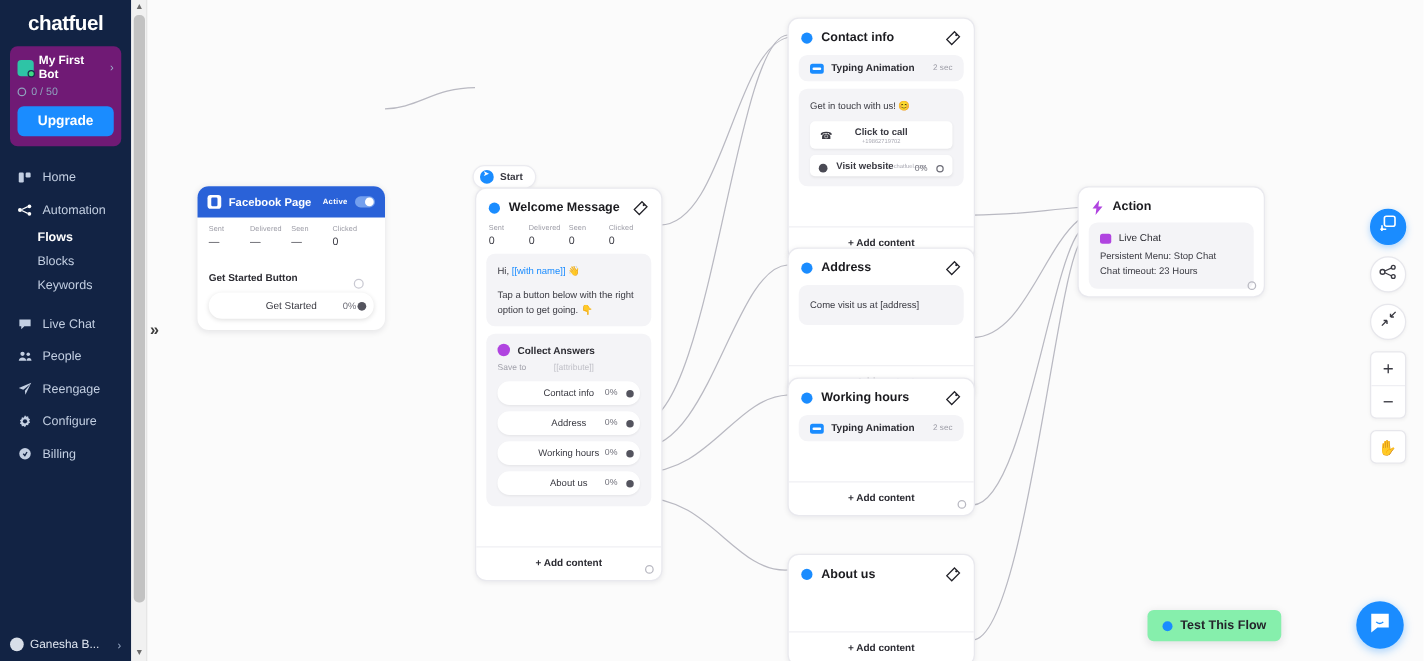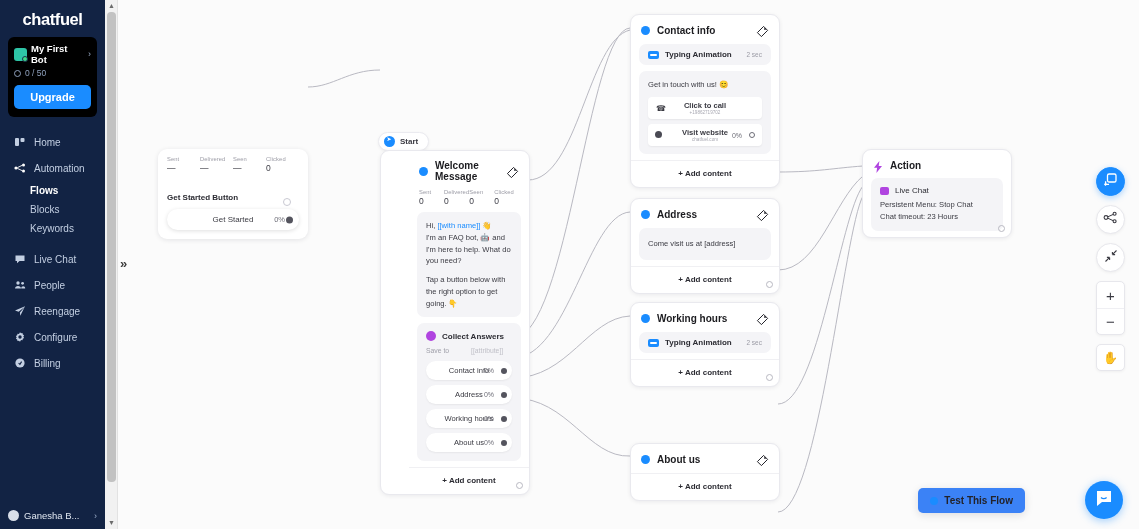--- a/index.html
+++ b/index.html
@@ -14,21 +14,21 @@
   
   #sidebar {
     position: absolute; left: 0; top: 0; width: 105px; height: 529px;
     background: #122344; color: #ffffff; overflow: hidden;
   }
   .brand {
     font-size: 16.5px; font-weight: 700; letter-spacing: -0.4px;
     color: #fff; text-align: center; padding: 10px 0 6px 0;
   }
   .bot-card {
-    margin: 2px 8px 0 8px; background: #000000; border-radius: 6px;
+    margin: 2px 8px 0 8px; background: #701a75; border-radius: 6px;
     padding: 6px 6px 8px 6px;
   }
   .bot-row { display: flex; align-items: center; gap: 4px; }
   .bot-avatar {
     width: 13px; height: 13px; border-radius: 3px; background: #2ec4a6;
     position: relative; flex: 0 0 auto;
   }
   .bot-avatar::after {
     content: ""; position: absolute; right: -1px; bottom: -1px;
     width: 4px; height: 4px; border-radius: 50%; background: #3ddc84;
@@ -134,21 +134,21 @@
     background: #fff; border-radius: 13px; padding: 5px 8px; margin-bottom: 5px;
     font-size: 7.6px; color: #3a3a42; box-shadow: 0 1px 2px rgba(0,0,0,.06);
   }
   .pill-btn .pct { position: absolute; right: 18px; font-size: 7px; color: #6e6e78; }
   .port {
     position: absolute; right: 5px; top: 50%; transform: translateY(-50%);
     width: 6px; height: 6px; border-radius: 50%; background: #54545e;
   }
   .add-content {
     text-align: center; font-size: 8px; color: #2c2c33; font-weight: 600;
-    padding: 8px 0 9px 0; border-top: 1px solid #f0f0f3; cursor: pointer;
+    padding: 8px 0 9px 0; border-top: 1px solid #f0f0f3; cursor: pointer; margin-top: 32px;
   }
   .node-gear {
     position: absolute; right: 6px; bottom: 5px; width: 7px; height: 7px;
     border-radius: 50%; border: 1.3px solid #b9b9c2;
   }
 
   
   .fb-card { width: 150px; background: #fff; border-radius: 9px; box-shadow: 0 1px 5px rgba(20,20,40,.10); overflow: visible; }
   .fb-head {
     display: flex; align-items: center; gap: 6px; background: #2a62d8;
@@ -207,21 +207,21 @@
   .tb-single {
     width: 29px; height: 27px; background:#fff; border:1px solid #e7e7ec; border-radius:5px;
     display:flex; align-items:center; justify-content:center; cursor:pointer;
     box-shadow: 0 1px 3px rgba(0,0,0,.05);
   }
 
   
   #test-flow {
     position: absolute; right: 114px; bottom: 16px;
     display: flex; align-items: center; gap: 6px;
-    background: #3b82f6; border-radius: 5px; padding: 7px 12px;
+    background: #86efac; border-radius: 5px; padding: 7px 12px;
     box-shadow: 0 2px 8px rgba(20,20,40,.13); cursor: pointer;
   }
   #test-flow .dot { width: 8px; height: 8px; border-radius: 50%; background: #1a8cff; }
   #test-flow .txt { font-size: 10px; color: #23232a; font-weight: 600; }
   #chat-fab {
     position: absolute; right: 16px; bottom: 10px;
     width: 38px; height: 38px; border-radius: 50%; background: #1a8cff;
     display: flex; align-items: center; justify-content: center; cursor: pointer;
     box-shadow: 0 2px 8px rgba(26,140,255,.4);
   }
@@ -356,20 +356,26 @@
         <path d="M660,172 C700,172 716,168 745,166"></path>
         <path d="M660,270 C700,270 716,200 745,176"></path>
         <path d="M660,404 C700,404 722,215 745,186"></path>
         <path d="M660,512 C700,512 726,230 745,196"></path>
       </g>
     </svg>
 
     <div class="collapse-handle">»</div>
 
     <div class="node fb-card" style="left:40px; top:149px;">
+      <div class="fb-head">
+        <span class="fb-mark"></span>
+        <span class="fb-title">Facebook Page</span>
+        <span class="fb-active">Active</span>
+        <span class="fb-toggle"></span>
+      </div>
       <div class="fb-body">
         <div class="stats-row" style="padding:0 0 4px 0">
           <div class="stat">
             <div class="stat-label">Sent</div>
             <div class="stat-value">—</div>
           </div>
           <div class="stat">
             <div class="stat-label">Delivered</div>
             <div class="stat-value">—</div>
           </div>
@@ -394,21 +400,21 @@
       </div>
     </div>
 
     <div class="node" style="left:260px; top:132px;">
       <div class="start-pill">
         <span class="start-ico"></span>
         <span class="start-txt">Start</span>
       </div>
     </div>
 
-    <div class="node card" style="left:262px; top:150px; width:150px;padding-left:28px;">
+    <div class="node card" style="left:262px; top:150px; width:150px;">
       <div class="card-head">
         <span class="dot-blue"></span>
         <span class="card-title">Welcome Message</span>
         <span class="tag-icon">
           <svg width="13" height="13" viewBox="0 0 13 13">
               <path d="M7.6 1.4 11.6 5.4 5.4 11.6 1.4 7.6z" fill="none" stroke="#23232a" stroke-width="1"></path>
               <circle cx="9" cy="4" r="0.9" fill="#23232a"></circle>
             </svg>
         </span>
       </div>
@@ -428,21 +434,20 @@
         <div class="stat">
           <div class="stat-label">Clicked</div>
           <div class="stat-value">0</div>
         </div>
       </div>
 
       <div class="block">
         <div class="block-text">
           <span>Hi, </span><span class="hl">[[with name]]</span><span> 👋</span>
         </div>
-        <div class="block-text">I'm an FAQ bot, 🤖 and I'm here to help. What do you need?</div>
         <div class="block-text" style="margin-top:7px">Tap a button below with the right option to get going. 👇</div>
       </div>
 
       <div class="block" style="padding:8px 9px 9px 9px">
         <div class="block-head">
           <span class="purple-dot"></span>
           <span class="lbl">Collect Answers</span>
         </div>
         <div class="saveto">
           <span class="k">Save to</span>
@@ -493,21 +498,21 @@
           <span class="meta">2 sec</span>
         </div>
       </div>
       <div class="block">
         <div class="block-text" style="margin-bottom:6px">Get in touch with us! 😊</div>
         <div class="pill-btn" style="border-radius:4px; justify-content:center; flex-direction:column; padding:4px 8px;">
           <span style="position:absolute; left:8px; top:7px; font-size:8px;">☎</span>
           <span style="font-weight:600">Click to call</span>
           <span style="font-size:4.6px; color:#a8a8b2;">+19862719702</span>
         </div>
-        <div class="pill-btn" style="border-radius:4px; justify-content:center; flex-direction:column; padding:4px 8px; margin-bottom:0;">
+        <div class="pill-btn" style="border-radius:4px; justify-content:center; flex-direction:row; padding:4px 8px; margin-bottom:0;">
           <span style="position:absolute; left:7px; top:7px; width:7px; height:7px; border-radius:50%; background:#4a4a54;"></span>
           <span style="font-weight:600">Visit website</span>
           <span style="font-size:4.6px; color:#a8a8b2;">chatfuel.com</span>
           <span class="pct" style="right:20px; top:8px;">0%</span>
           <span style="position:absolute; right:7px; top:8px; width:6px;height:6px;border-radius:50%;border:1.2px solid #6e6e78;"></span>
         </div>
       </div>
       <div class="add-content">+ Add content</div>
     </div>
 

